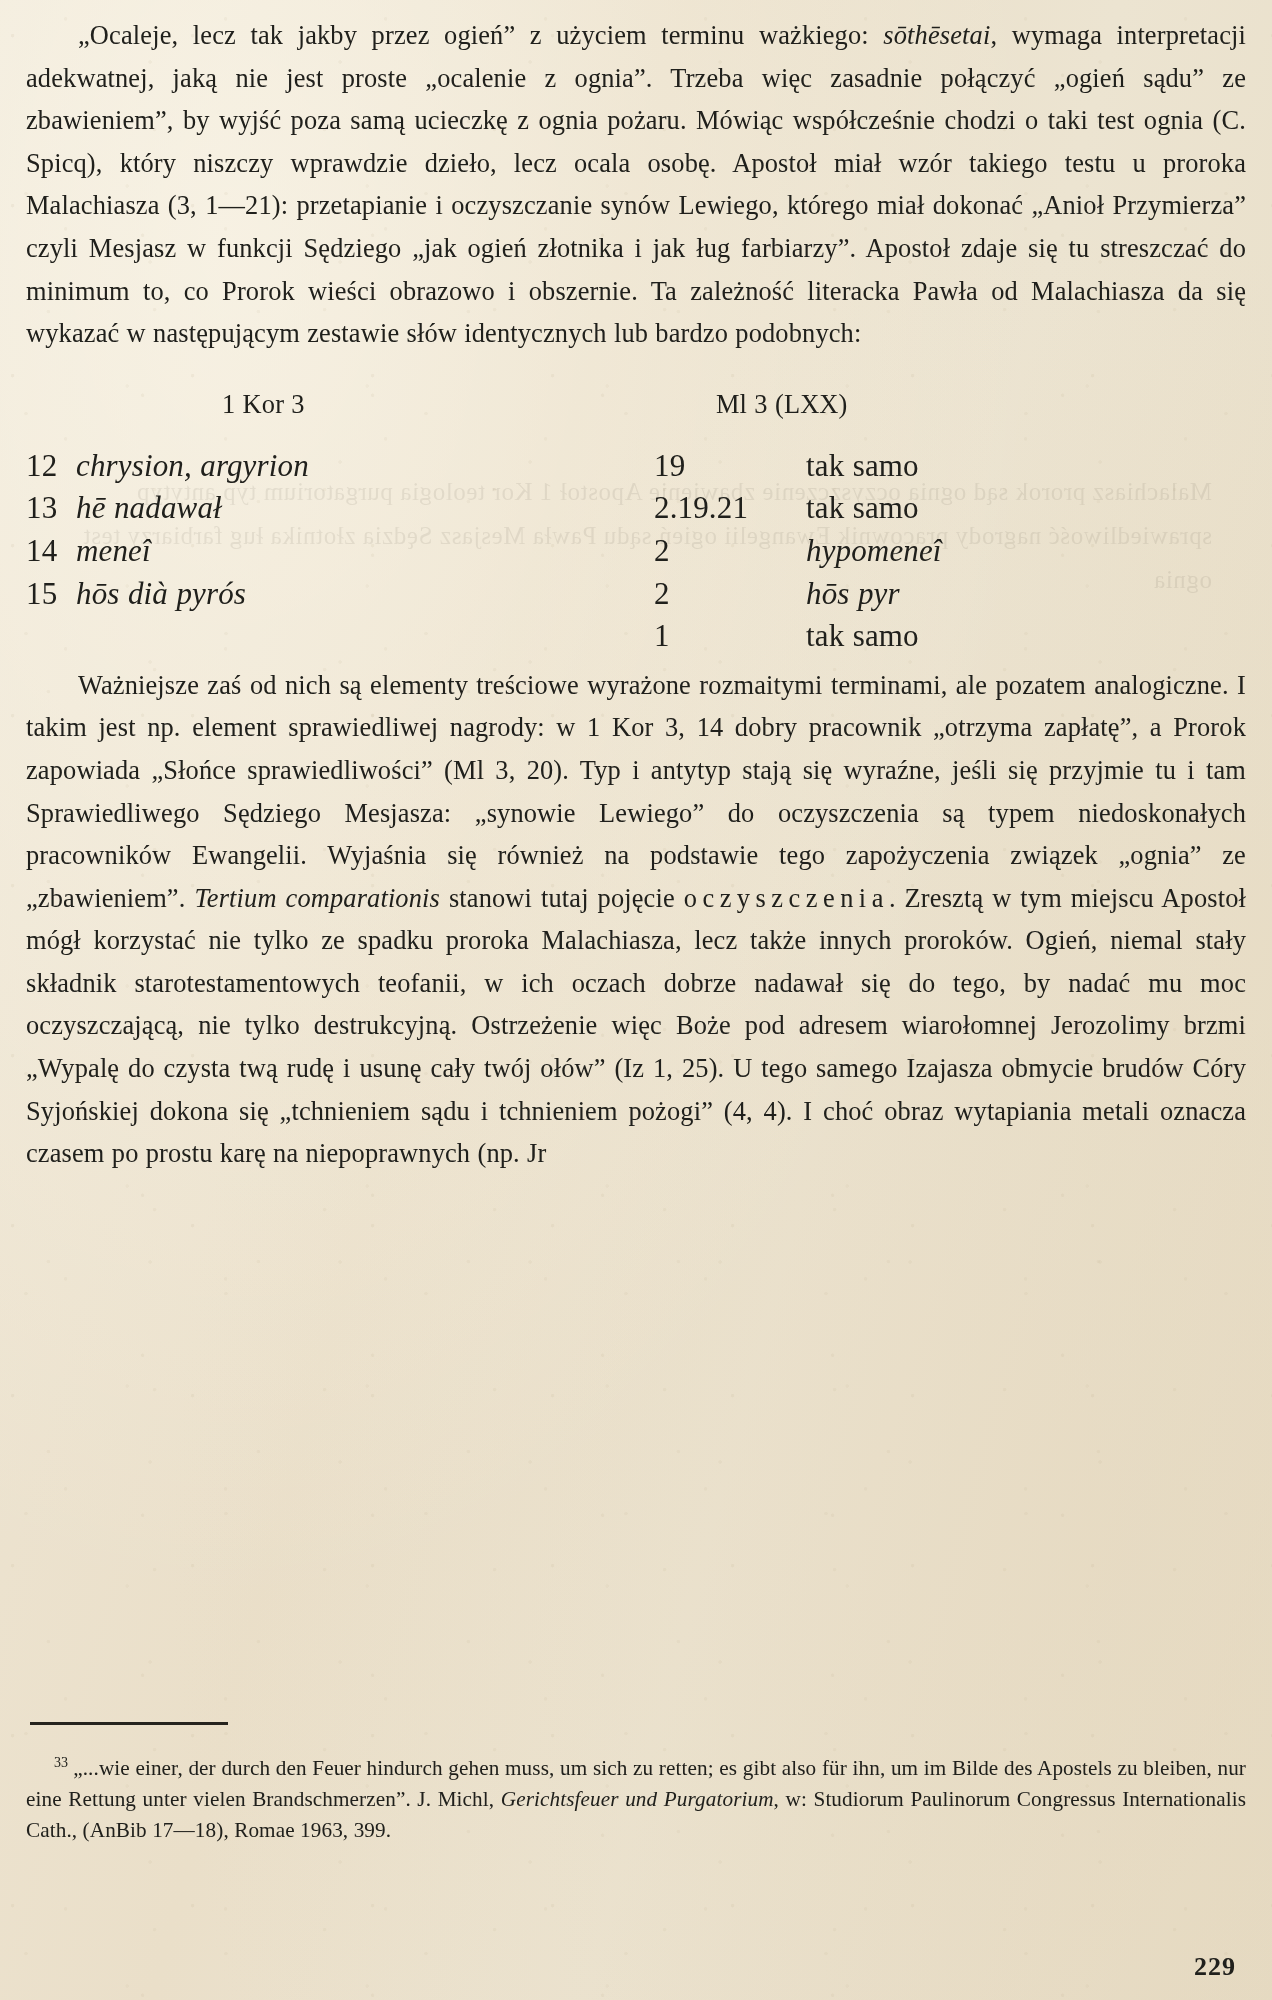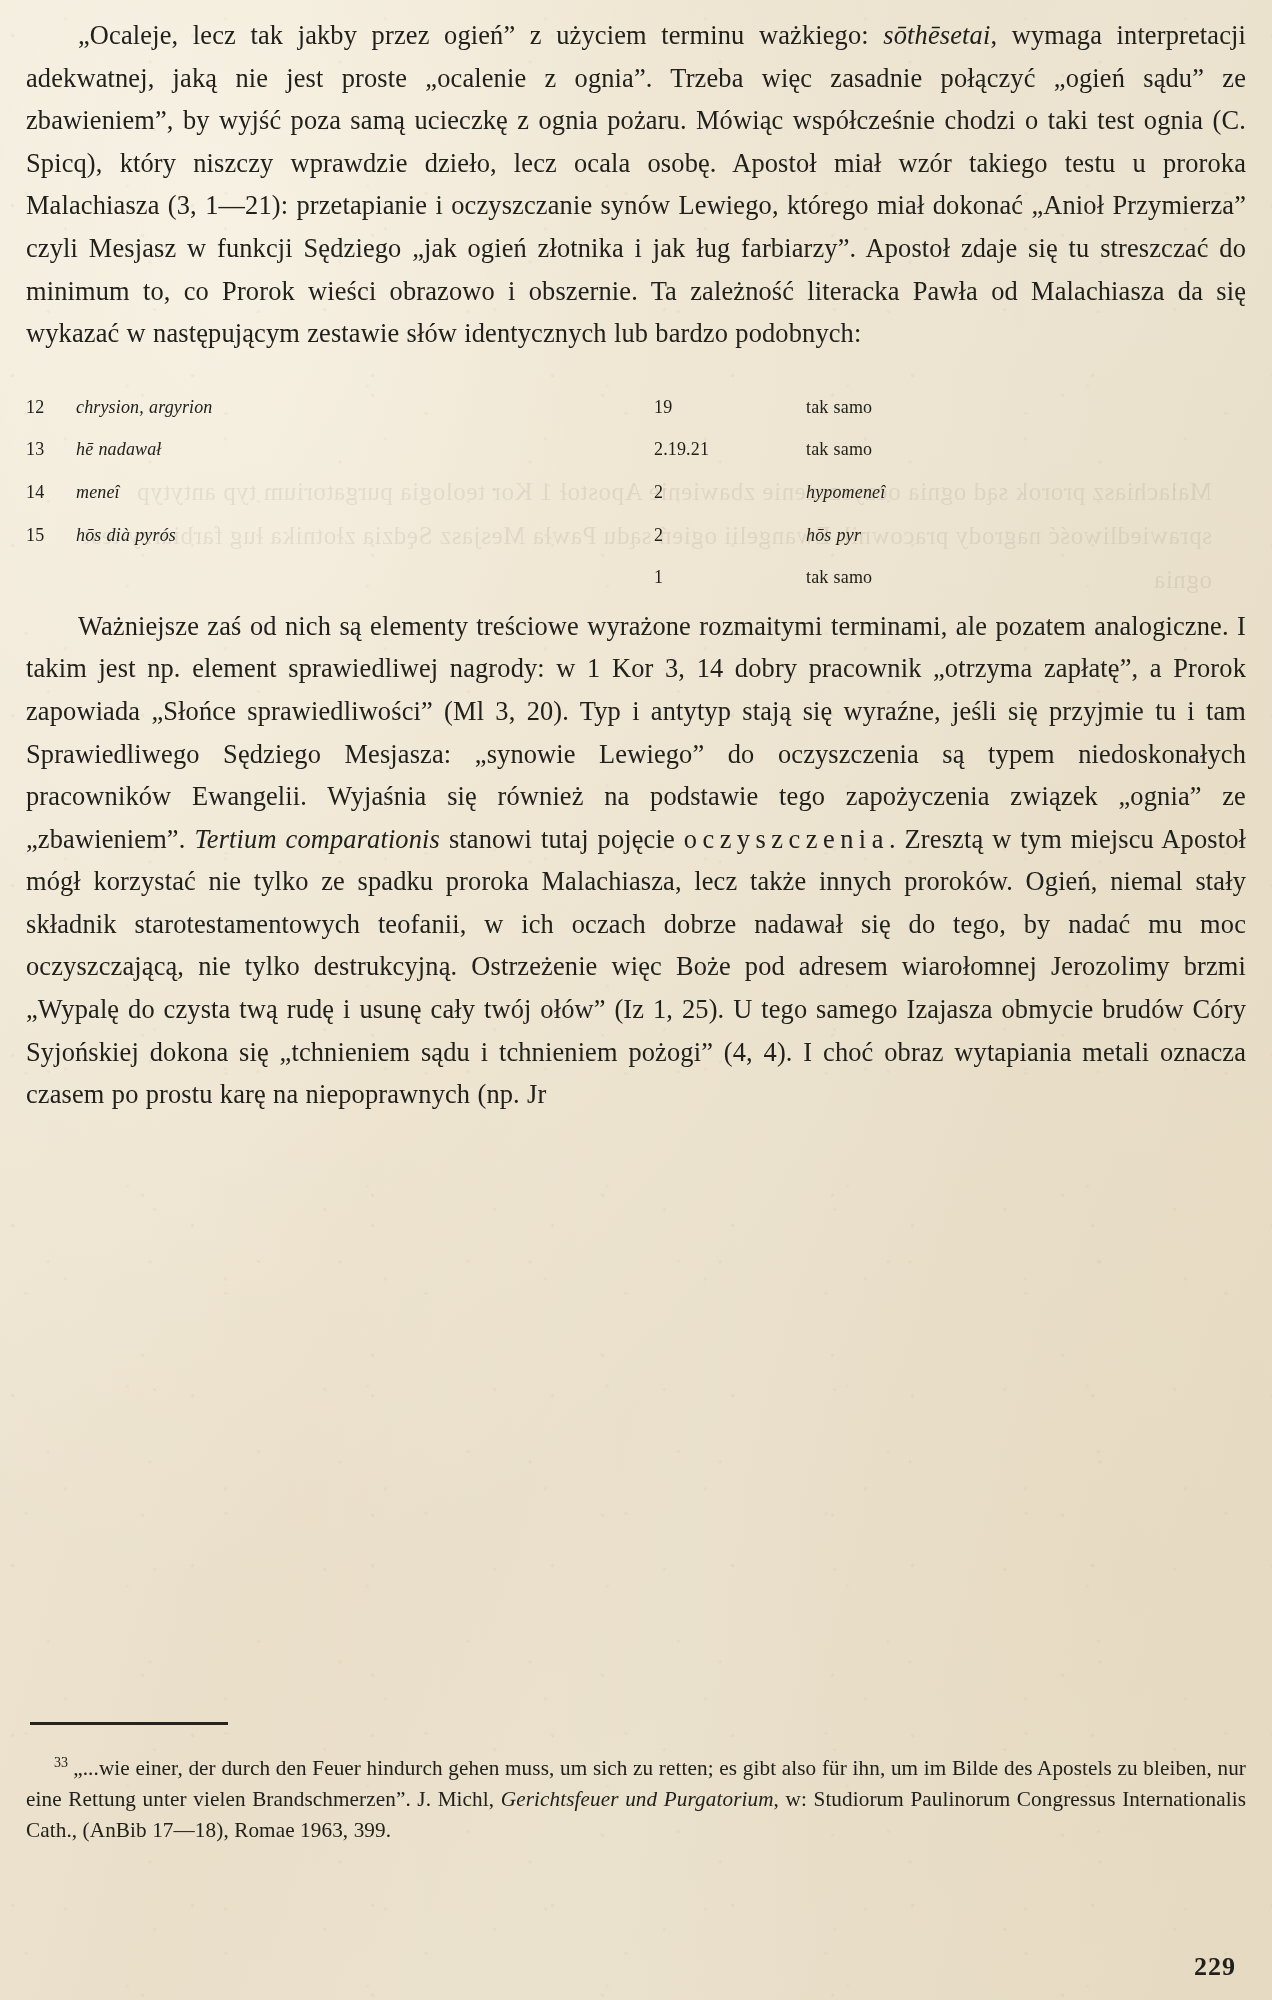--- a/index.html
+++ b/index.html
@@ -98,22 +98,22 @@
     left: 196px;
     top: 0;
   }
   .head-right {
     position: absolute;
     left: 690px;
     top: 0;
   }
   .compare-rows {
     position: relative;
-    margin-top: 31px;
-    font-size: 18px;
+    margin-top: 18px;
+    font-size: 31px;
     line-height: 42.6px;
   }
   .crow {
     position: relative;
     height: 42.6px;
     white-space: nowrap;
   }
   .c-vl   { position: absolute; left: 0px;   width: 46px; }
   .c-vt   { position: absolute; left: 50px;  font-style: italic; }
   .c-rl   { position: absolute; left: 628px; }
@@ -166,20 +166,24 @@
 
   <div class="grain"></div>
   <div class="showthrough">Malachiasz prorok sąd ognia oczyszczenie zbawienie Apostoł 1 Kor teologia purgatorium typ antytyp sprawiedliwość nagrody pracownik Ewangelii ogień sądu Pawła Mesjasz Sędzia złotnika ług farbiarzy test ognia</div>
 
   <div class="body-text">
 
 
     <p class="indent"><span>„Ocaleje, lecz tak jakby przez ogień” z użyciem terminu ważkiego: </span><span class="ital">sōthēsetai</span><span>, wymaga interpretacji adekwatnej, jaką nie jest proste „ocalenie z ognia”. Trzeba więc zasadnie połączyć „ogień sądu” ze zbawieniem”, by wyjść poza samą ucieczkę z ognia pożaru. Mówiąc współcześnie chodzi o taki test ognia (C. Spicq), który niszczy wprawdzie dzieło, lecz ocala osobę. Apostoł miał wzór takiego testu u proroka Malachiasza (3, 1—21): przetapianie i oczyszczanie synów Lewiego, którego miał dokonać „Anioł Przymierza” czyli Mesjasz w funkcji Sędziego „jak ogień złotnika i jak ług farbiarzy”. Apostoł zdaje się tu streszczać do minimum to, co Prorok wieści obrazowo i obszernie. Ta zależność literacka Pawła od Malachiasza da się wykazać w następującym zestawie słów identycznych lub bardzo podobnych:</span></p>
 
     <div class="compare-block">
+      <div class="compare-heads">
+        <span class="head-left">1 Kor 3</span>
+        <span class="head-right">Ml 3 (LXX)</span>
+      </div>
       <div class="compare-rows">
 
         <div class="crow">
           <span class="c-vl">12</span>
           <span class="c-vt">chrysion, argyrion</span>
           <span class="c-rl">19</span>
           <span class="c-rt">tak samo</span>
         </div>
 
         <div class="crow">

